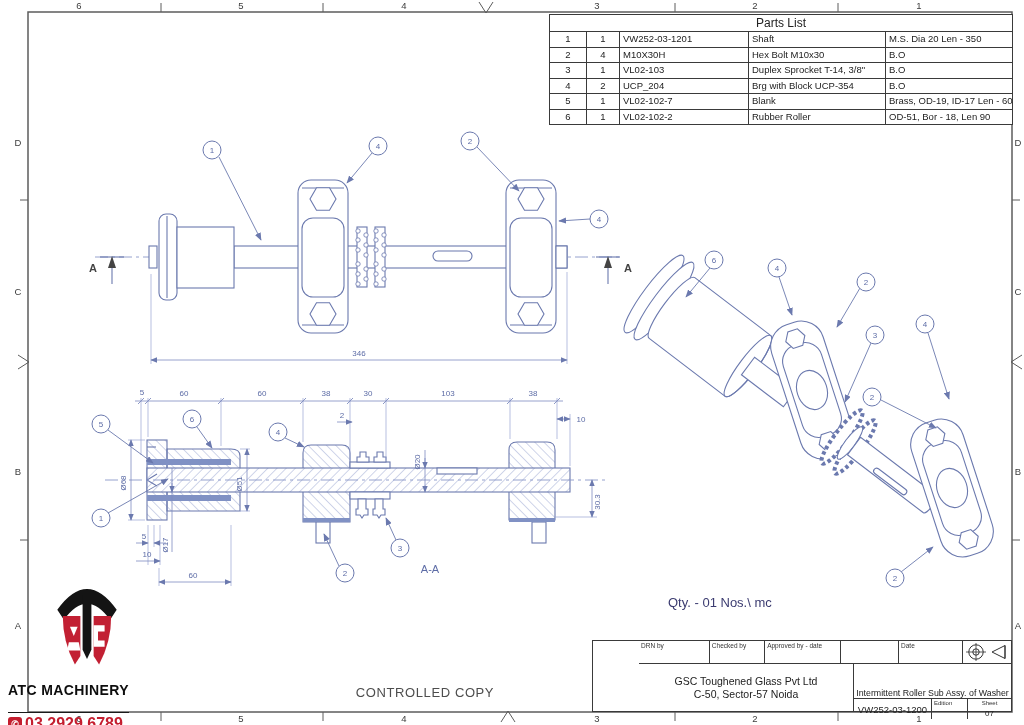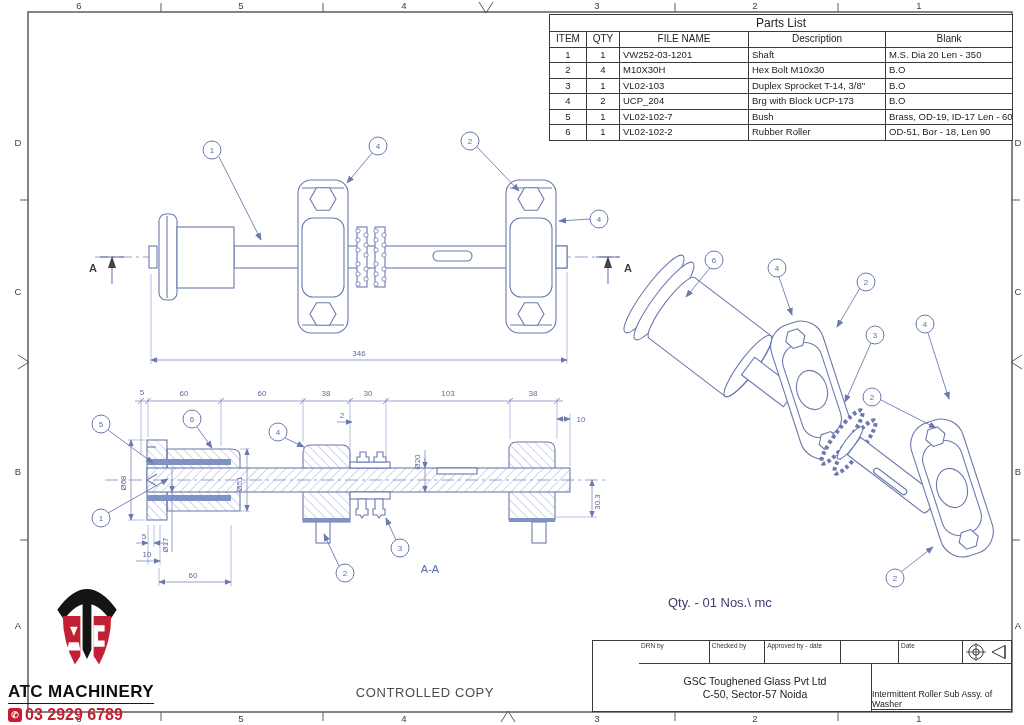--- a/index.html
+++ b/index.html
@@ -51,22 +51,22 @@
     display:flex;align-items:center;justify-content:center;font-size:8.8px;color:#222;margin-top:24px;}
   .tb-bottom{flex:1;display:flex;}
   .tb-dno{width:80px;border-right:1px solid #3a3a3a;box-sizing:border-box;
     display:flex;align-items:center;justify-content:center;font-size:9.5px;}
   .tb-ed{width:37px;border-right:1px solid #3a3a3a;box-sizing:border-box;font-size:6px;padding:1px 2px;color:#333;}
   .tb-sh{width:40px;font-size:6px;padding:1px 2px;color:#333;text-align:center;}
   .tb-sh .shval{font-size:8px;margin-top:3px;color:#222;}
 
   
   #logo{position:absolute;left:8px;top:576px;width:150px;z-index:6;}
-  #logo .lname{font-size:17px;font-weight:800;color:#0d0d0d;letter-spacing:.4px;
-    border-bottom:1.6px solid #1a1a1a;display:inline-block;padding-bottom:1px;margin-top:2px;}
+  #logo .lname{font-size:14px;font-weight:800;color:#0d0d0d;letter-spacing:.4px;
+    border-bottom:1.6px solid #1a1a1a;display:inline-block;padding-bottom:14px;margin-top:2px;}
   #logo .lphone{display:flex;align-items:center;gap:3px;margin-top:2px;
     font-size:16px;font-weight:800;color:#c41e2f;}
   #logo .phicon{display:inline-flex;align-items:center;justify-content:center;
     width:14px;height:14px;background:#c41e2f;color:#fff;border-radius:3px;font-size:9px;}
 
   #controlled-copy{position:absolute;left:345px;top:685px;width:160px;text-align:center;
     font-size:13px;color:#4d4d4d;letter-spacing:.6px;z-index:3;}
   #qty-note{position:absolute;left:668px;top:595px;font-size:13px;color:#3b3b70;z-index:3;}
 </style>
 </head>
@@ -476,27 +476,20 @@
         <col class="c0">
         <col class="c1">
         <col class="c2">
         <col class="c3">
         <col class="c4">
       </colgroup>
     <thead>
       <tr>
           <th class="tbl-title" colspan="5">Parts List</th>
         </tr>
-      <tr>
-          <th>ITEM</th>
-          <th>QTY</th>
-          <th>FILE NAME</th>
-          <th>Description</th>
-          <th>Blank</th>
-        </tr>
     </thead>
     <tbody>
         <tr>
           <td class="num">1</td>
           <td class="num">1</td>
           <td>VW252-03-1201</td>
           <td>Shaft</td>
           <td>M.S. Dia 20 Len - 350</td>
         </tr>
         <tr>
@@ -510,28 +503,28 @@
           <td class="num">3</td>
           <td class="num">1</td>
           <td>VL02-103</td>
           <td>Duplex Sprocket T-14, 3/8"</td>
           <td>B.O</td>
         </tr>
         <tr>
           <td class="num">4</td>
           <td class="num">2</td>
           <td>UCP_204</td>
-          <td>Brg with Block UCP-173</td>
+          <td>Brg with Block UCP-354</td>
           <td>B.O</td>
         </tr>
         <tr>
           <td class="num">5</td>
           <td class="num">1</td>
           <td>VL02-102-7</td>
-          <td>Bush</td>
+          <td>Blank</td>
           <td>Brass, OD-19, ID-17 Len - 60</td>
         </tr>
         <tr>
           <td class="num">6</td>
           <td class="num">1</td>
           <td>VL02-102-2</td>
           <td>Rubber Roller</td>
           <td>OD-51, Bor - 18, Len 90</td>
         </tr>
       </tbody>
@@ -555,20 +548,28 @@
       </svg>
     </div>
   </div>
   <div class="tb-row2">
     <div class="tb-company">
       <div>GSC Toughened Glass Pvt Ltd</div>
       <div>C-50, Sector-57 Noida</div>
     </div>
     <div class="tb-right">
       <div class="tb-title">Intermittent Roller Sub Assy. of Washer</div>
+      <div class="tb-bottom">
+        <div class="tb-dno">VW252-03-1200</div>
+        <div class="tb-ed">Edition</div>
+        <div class="tb-sh">
+          <div>Sheet</div>
+          <div class="shval">07</div>
+        </div>
+      </div>
     </div>
   </div>
 </div>
 
 <div id="logo">
   <svg width="66" height="100" viewBox="0 0 120 130" preserveAspectRatio="none" style="margin-left:46px">
     <path d="M6,44 Q60,-10 114,44 L102,57 Q60,15 18,57 z" fill="#141414"></path>
     <path d="M52,24 h16 v72 l-8,12 l-8,-12 z" fill="#141414"></path>
     <path d="M16,52 L48,52 L48,104 L38,115 Q16,86 16,52 z" fill="#c22033"></path>
     <path d="M29,66 L43,66 L36,78 z" fill="#ffffff"></path>

